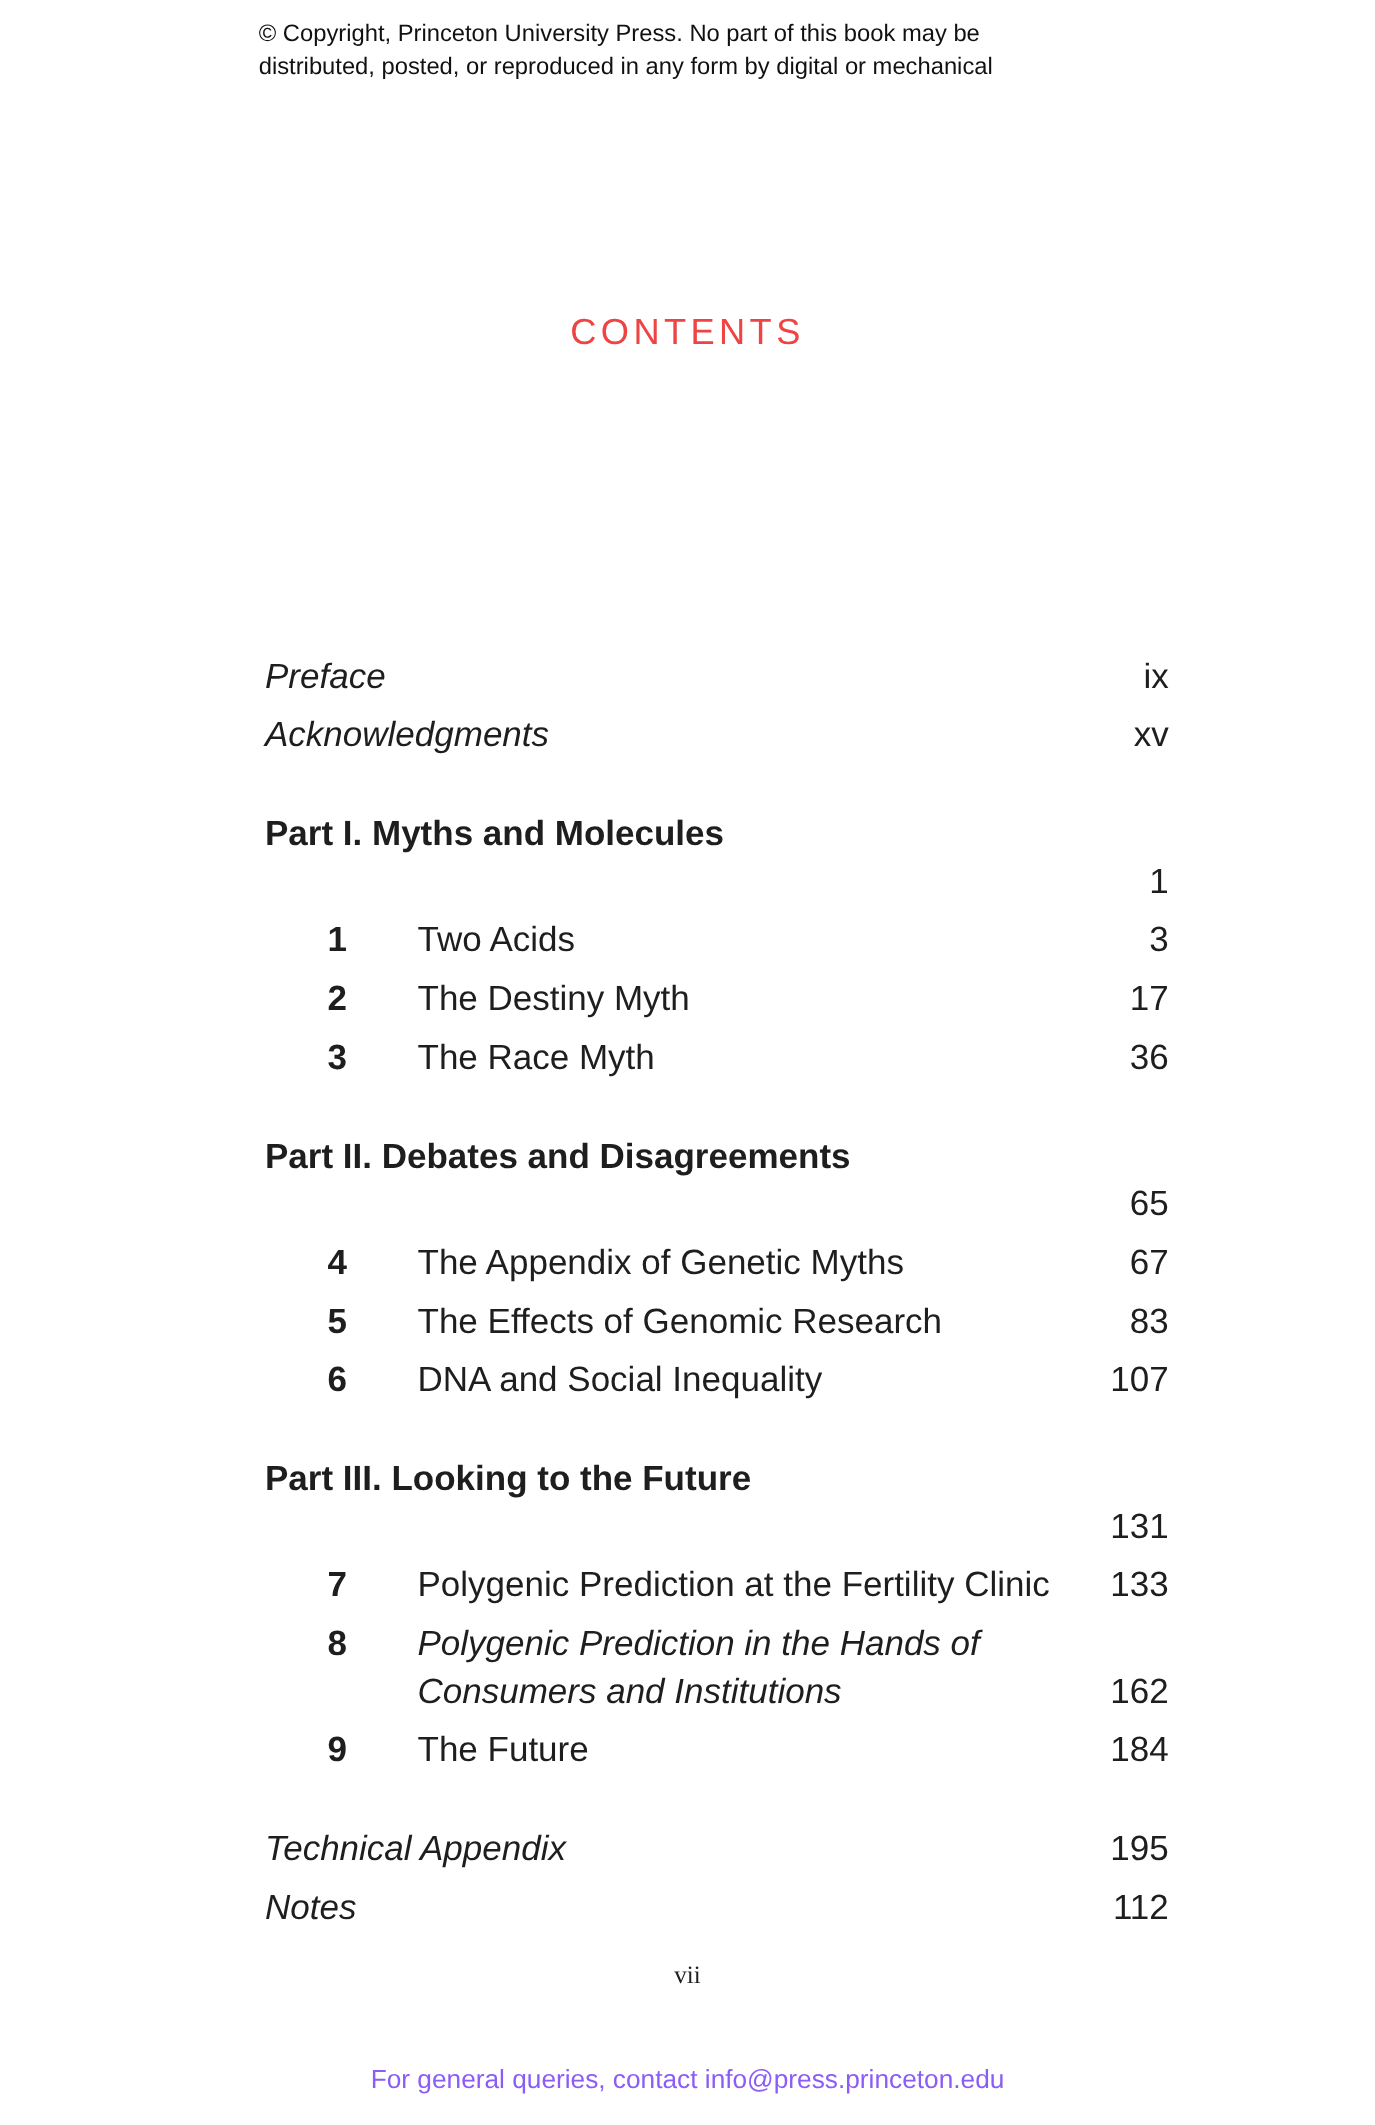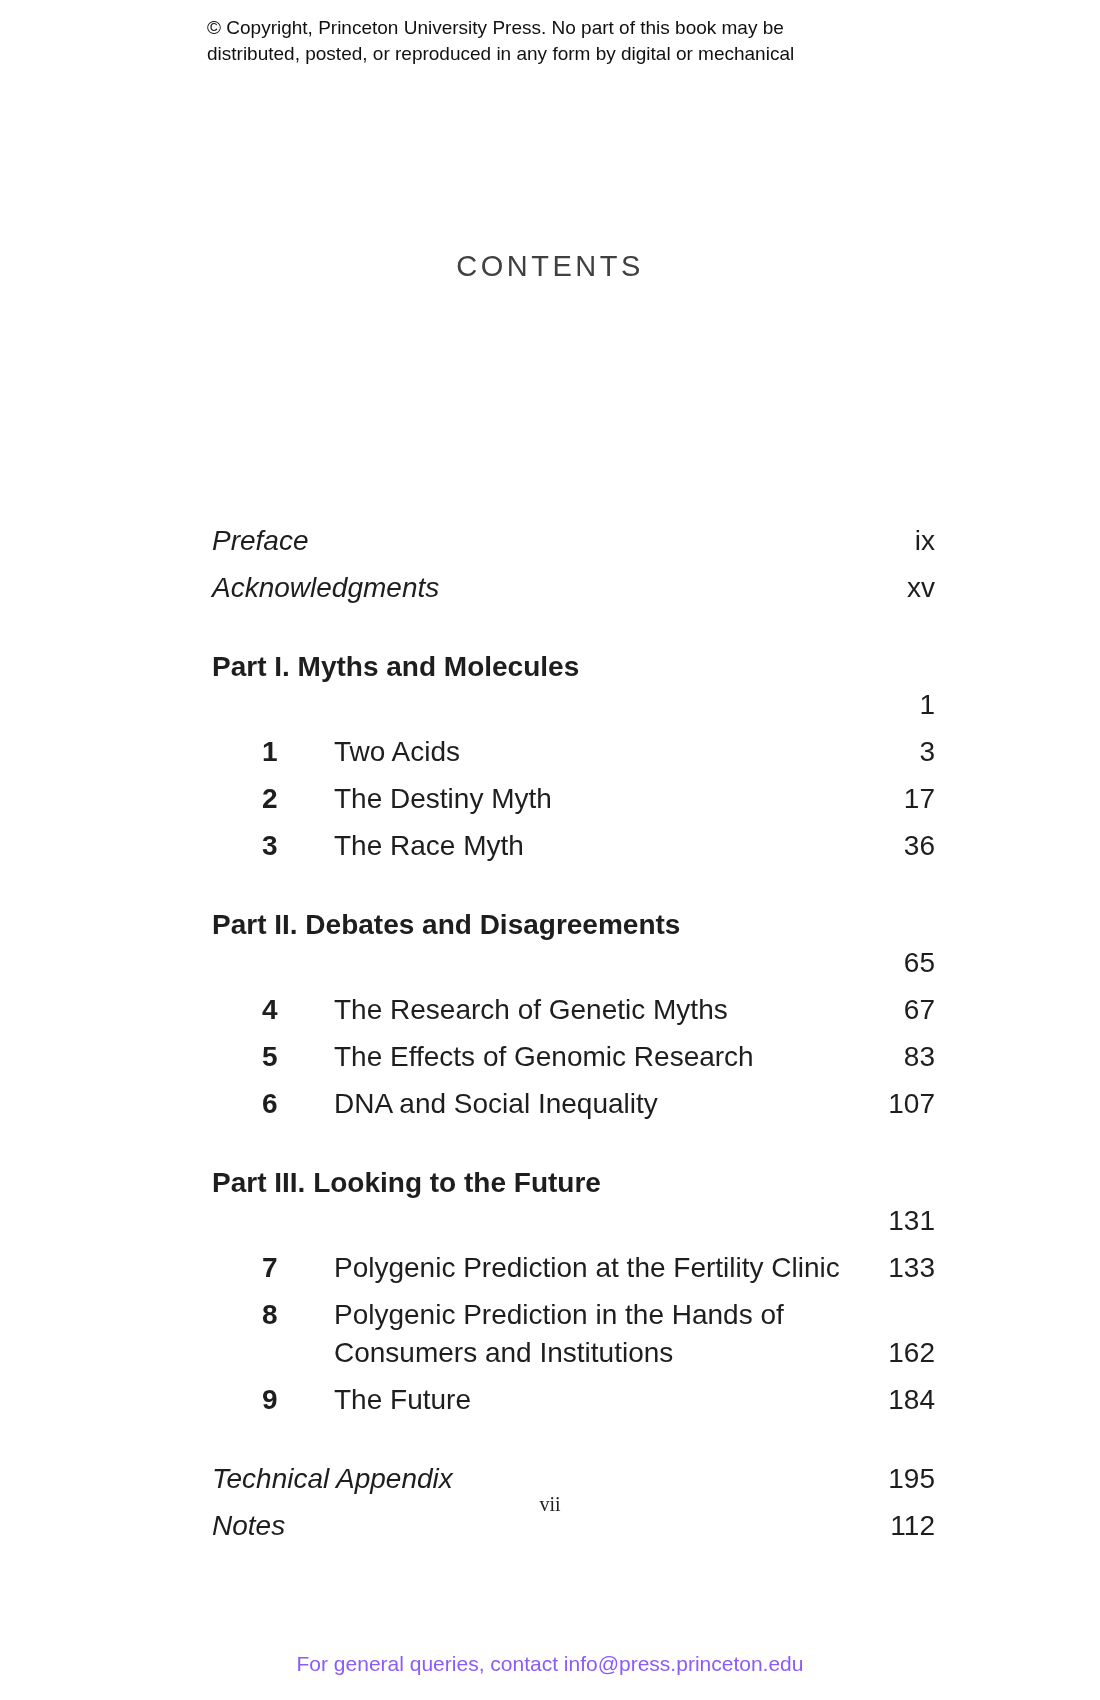--- a/index.html
+++ b/index.html
@@ -20,21 +20,21 @@
     color: #111;
   }
 
   
   .contents-title {
     position: absolute;
     top: 248px; left: 0; width: 100%;
     text-align: center;
     font-size: 29px; line-height: 36px;
     letter-spacing: 3.5px;
-    color: #404040;
+    color: #ef4444;
     font-weight: 400;
   }
 
   
   .toc {
     position: absolute;
     top: 522px; left: 168px; width: 767px;
   }
   .row {
     display: flex;
@@ -49,27 +49,27 @@
   .part-block, .back-matter { margin-top: 41px; }
   .part-row { font-weight: 700; flex-direction: column; }
   .part-row .page-num { font-weight: 400; }
   .ch-num {
     width: 122px; padding-left: 50px;
     font-weight: 700;
     flex: none;
   }
   .ch-title { white-space: nowrap; }
   .two-line .ch-title { white-space: normal; }
-  .two-line .ch-title .line { display: block; }
+  .two-line .ch-title .line { display: block; font-style: italic; }
   .two-line .page-num { align-self: flex-end; }
 
   
   .folio {
     position: absolute;
-    top: 1490px; left: 0; width: 100%;
+    top: 1566px; left: 0; width: 100%;
     text-align: center;
     font-family: "Liberation Serif", serif;
     font-size: 20px; line-height: 28px;
     color: #1e1e1e;
   }
   .footer {
     position: absolute;
     top: 1650px; left: 0; width: 100%;
     text-align: center;
     font-size: 21px; line-height: 28px;
@@ -119,21 +119,21 @@
     </div>
   </div>
 
   <div class="part-block">
     <div class="row part-row">
       <span class="part-title">Part II. Debates and Disagreements</span>
       <span class="page-num">65</span>
     </div>
     <div class="row ch-row">
       <span class="ch-num">4</span>
-      <span class="ch-title">The Research of Genetic Myths</span>
+      <span class="ch-title">The Appendix of Genetic Myths</span>
       <span class="page-num">67</span>
     </div>
     <div class="row ch-row">
       <span class="ch-num">5</span>
       <span class="ch-title">The Effects of Genomic Research</span>
       <span class="page-num">83</span>
     </div>
     <div class="row ch-row">
       <span class="ch-num">6</span>
       <span class="ch-title">DNA and Social Inequality</span>

